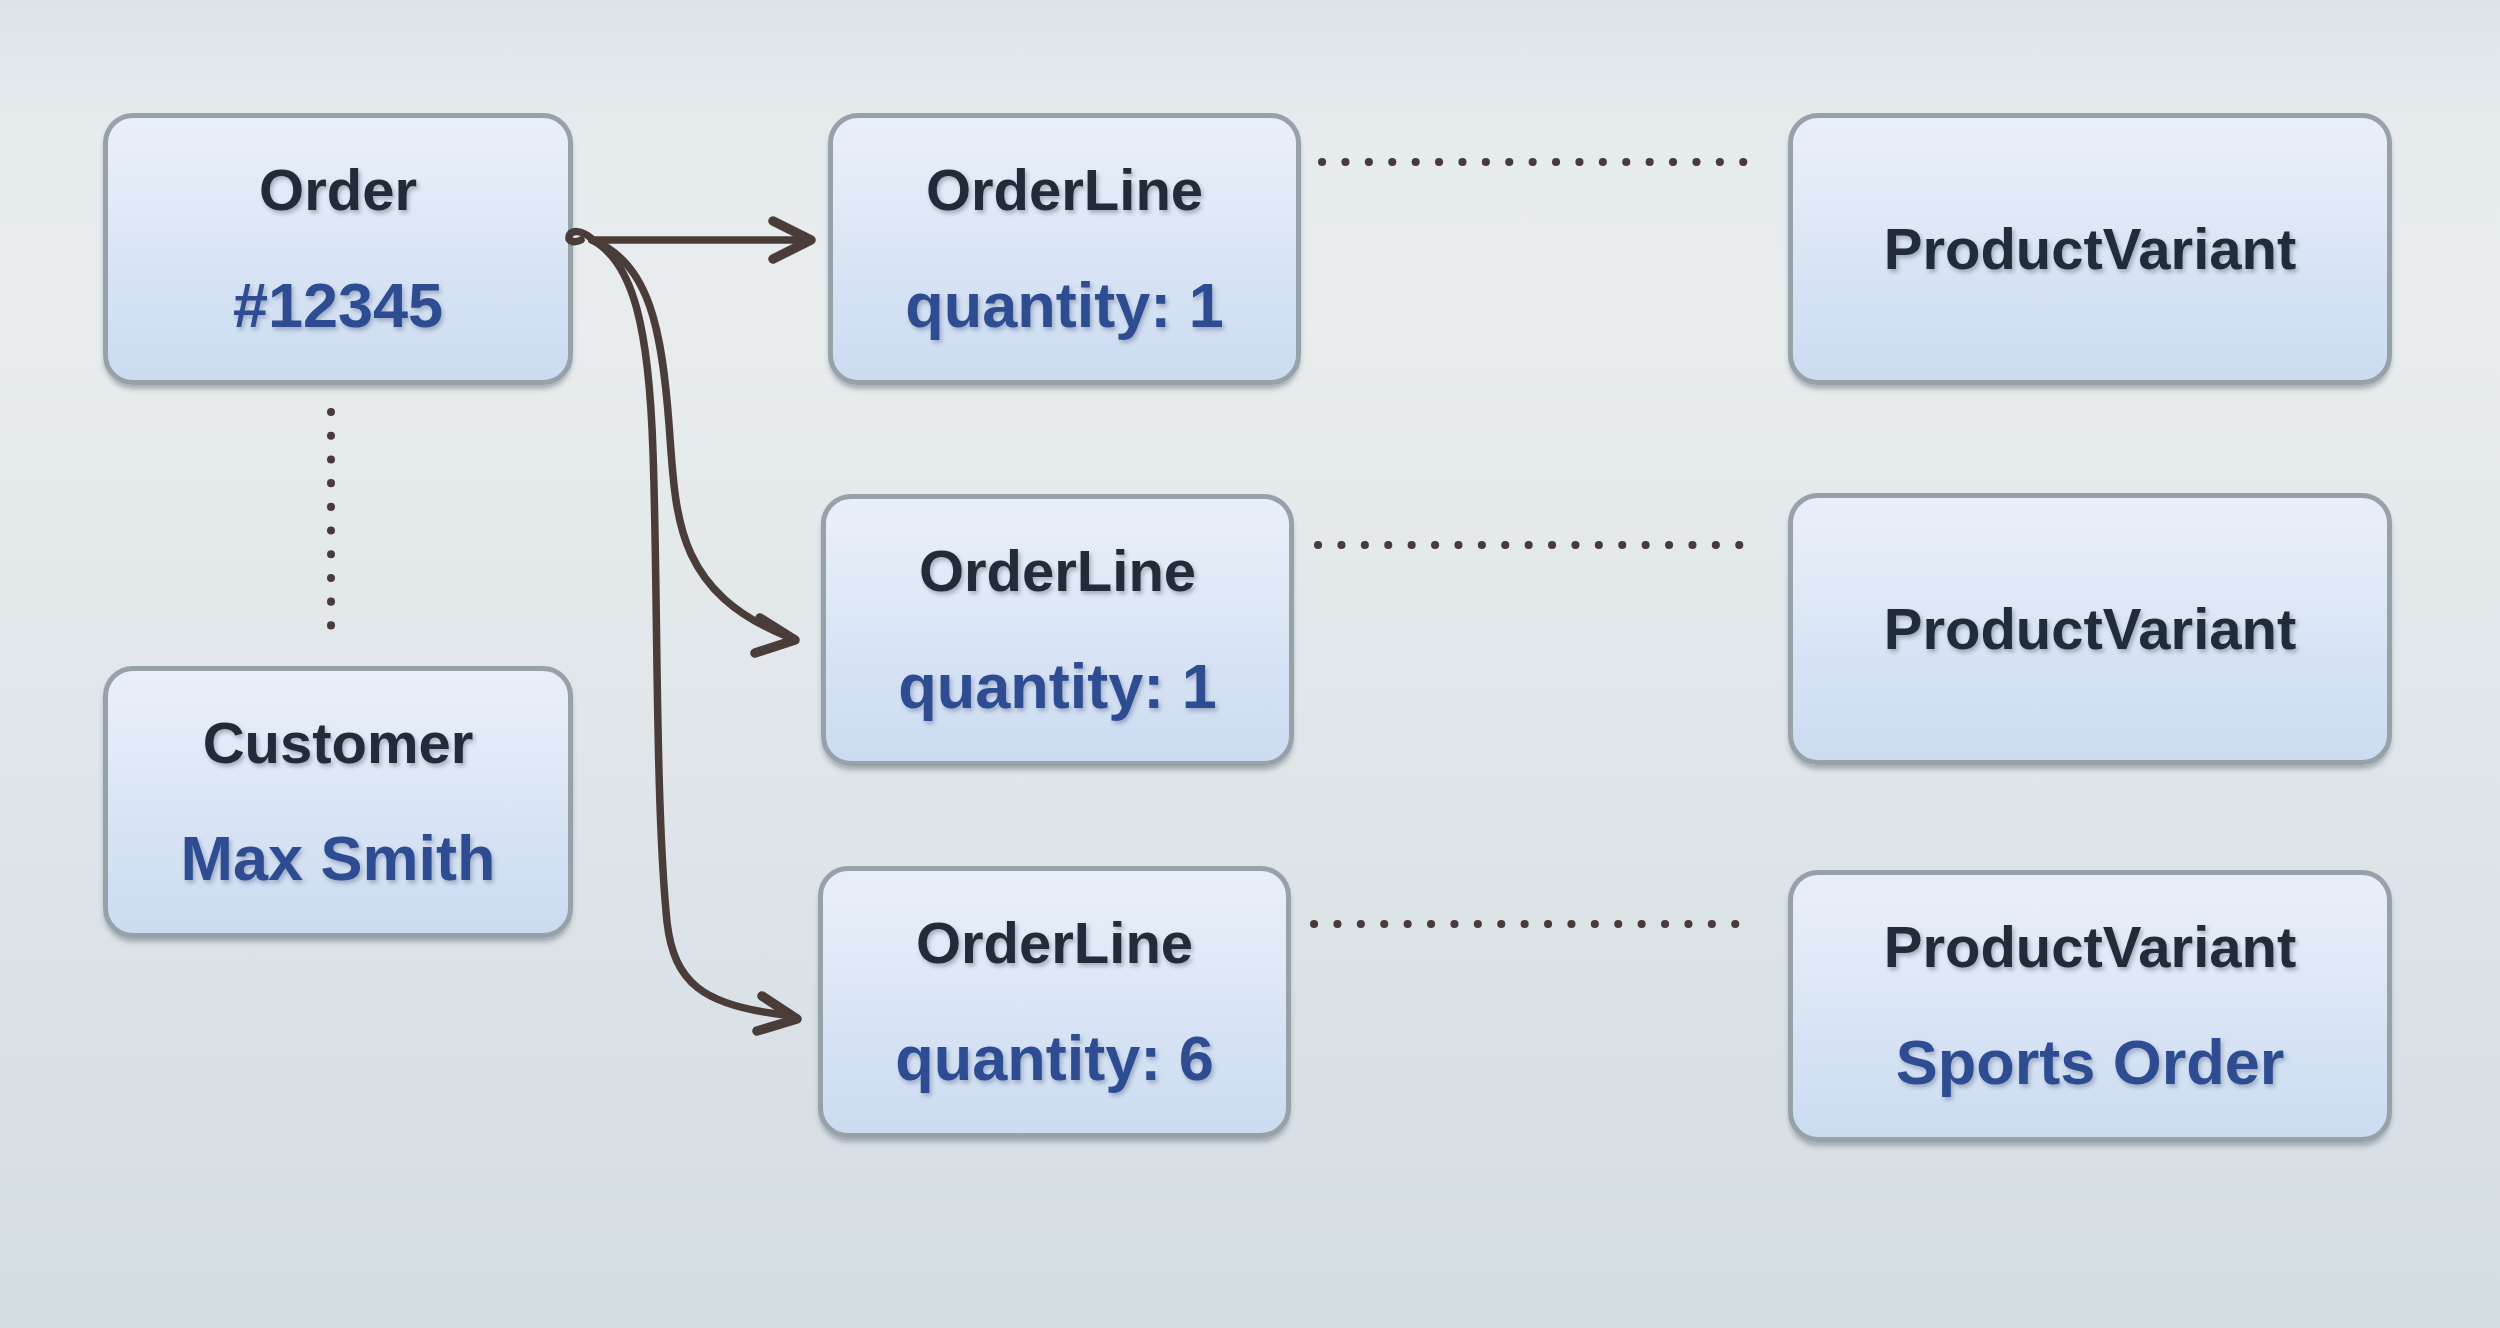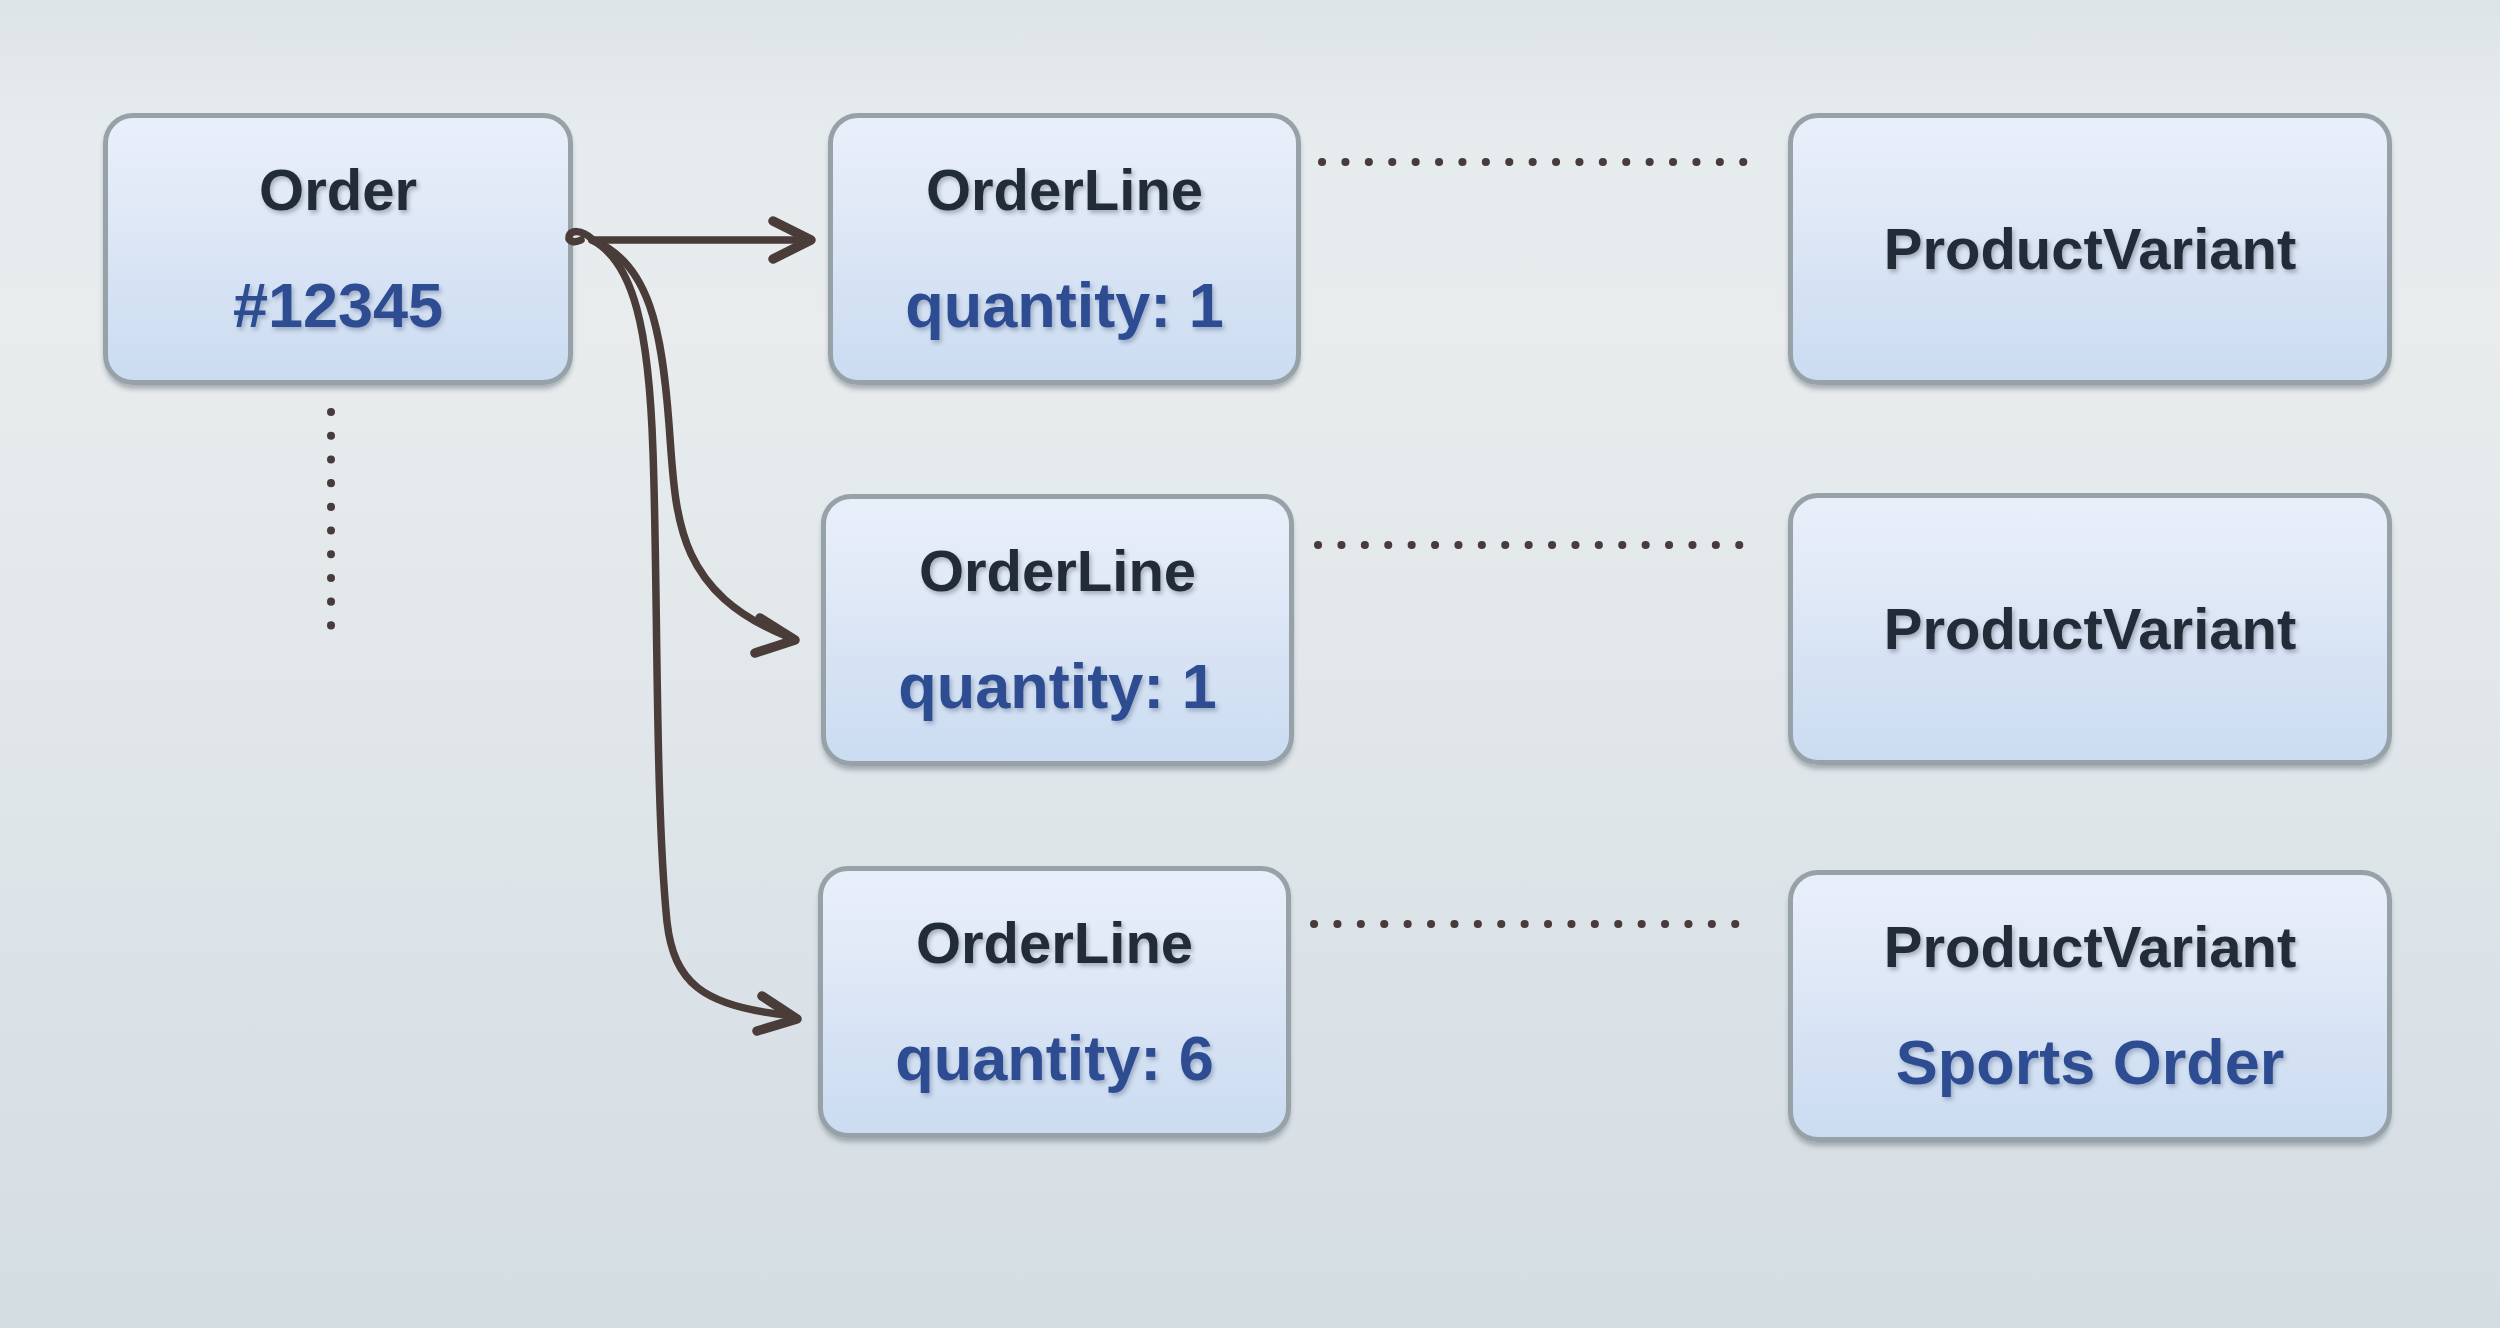--- a/index.html
+++ b/index.html
@@ -36,20 +36,24 @@
 </head>
 <body>
 
 <div class="canvas">
 
   <div class="node" style="left:103px;top:113px;width:470px;height:272px">
     <div class="title">Order</div>
     <div class="value">#12345</div>
   </div>
 
+  <div class="node" style="left:103px;top:666px;width:470px;height:272px">
+    <div class="title">Customer</div>
+    <div class="value">Max Smith</div>
+  </div>
 
   <div class="node" style="left:828px;top:113px;width:473px;height:272px">
     <div class="title">OrderLine</div>
     <div class="value">quantity: 1</div>
   </div>
 
   <div class="node" style="left:821px;top:494px;width:473px;height:272px">
     <div class="title">OrderLine</div>
     <div class="value">quantity: 1</div>
   </div>

